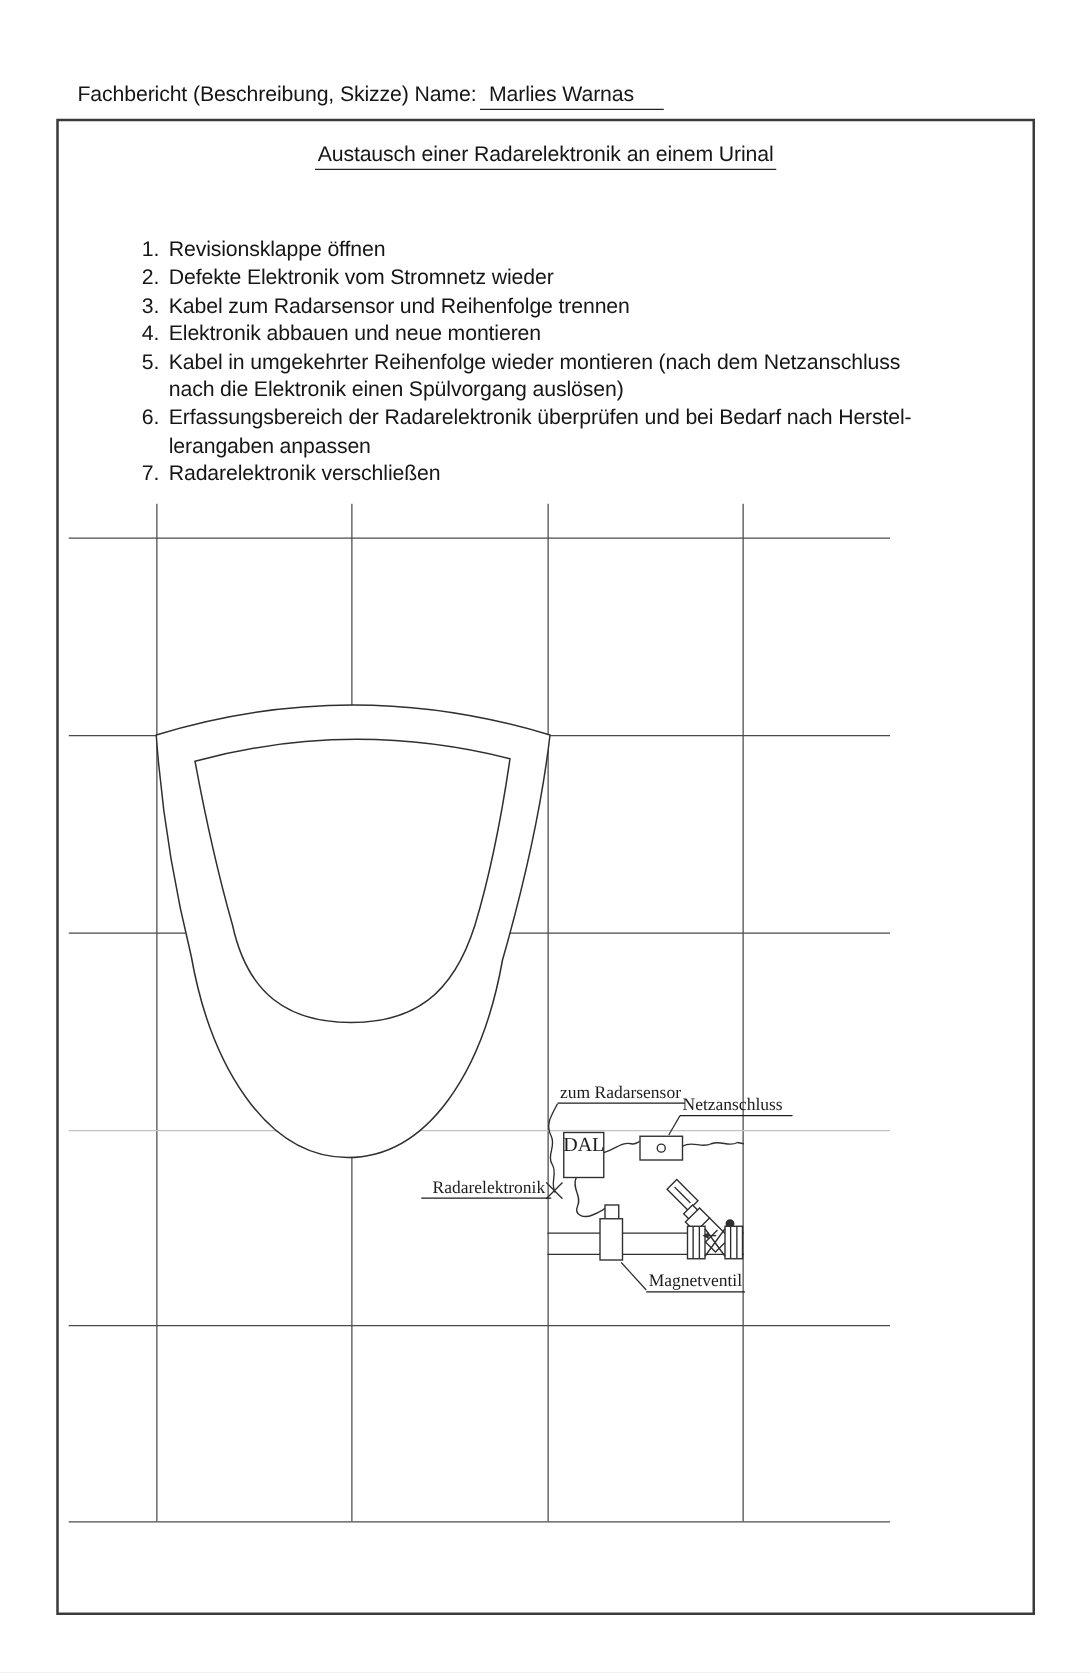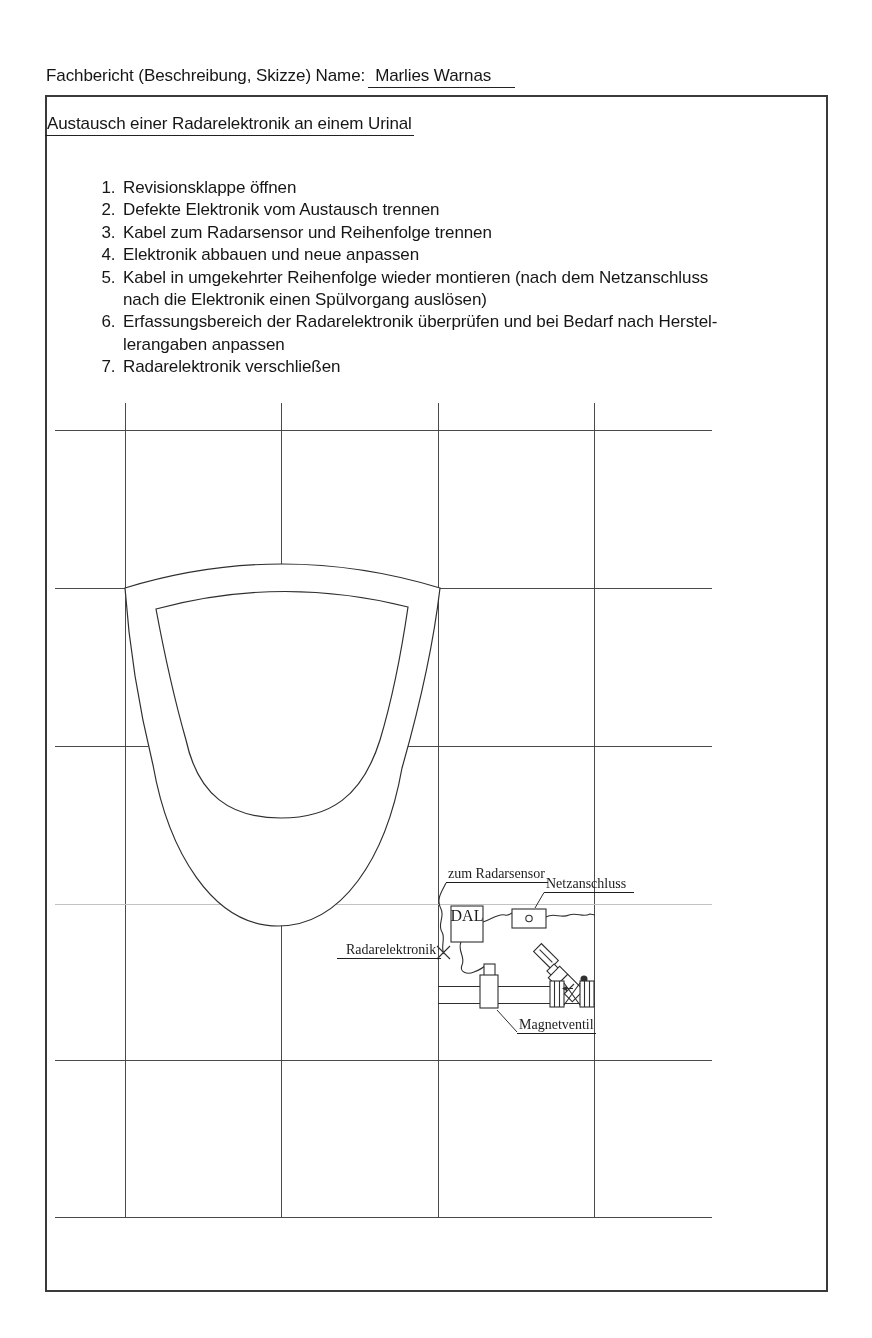--- a/index.html
+++ b/index.html
@@ -1,26 +1,26 @@
 <!DOCTYPE html>
 <html><head>
 <meta charset="utf-8">
 <style>
   html,body{margin:0;padding:0;background:#e8e8e8;}
   .page{
     position:relative;width:872px;height:1338px;background:#ffffff;
     font-family:"Liberation Sans",sans-serif;color:#161616;overflow:hidden;
     margin:0 auto;
   }
-  .header{position:absolute;left:46px;top:66px;font-size:17px;letter-spacing:-0.1px;white-space:nowrap;}
+  .header{position:absolute;left:62px;top:66px;font-size:17px;letter-spacing:-0.1px;white-space:nowrap;}
   .header .name{display:inline-block;border-bottom:1.6px solid #222;padding:0 24px 1px 7px;margin-left:3px;}
   .frame{position:absolute;left:45px;top:95px;width:783px;height:1197px;border:2px solid #3a3a3a;box-sizing:border-box;}
-  .title{position:absolute;left:45px;top:114px;width:783px;text-align:left;font-size:17px;letter-spacing:-0.1px;}
+  .title{position:absolute;left:45px;top:114px;width:783px;text-align:center;font-size:17px;letter-spacing:-0.1px;}
   .title span{border-bottom:1.6px solid #222;padding:0 2px 2px 2px;}
-  .steps{position:absolute;left:70px;top:177px;width:706px;margin:0;padding:0 0 0 50px;
+  .steps{position:absolute;left:70px;top:177px;width:706px;margin:12px;padding:0 0 0 50px;
          font-size:17px;line-height:22.4px;letter-spacing:-0.1px;}
   .steps li{white-space:pre-line;padding-left:3px;}
   .sketch{position:absolute;left:0;top:0;width:872px;height:1338px;pointer-events:none;}
   .slabel{font-family:"Liberation Serif",serif;font-size:14px;}
   .dal-text{font-family:"Liberation Serif",serif;font-size:16px;text-anchor:middle;}
 </style>
 </head>
 <body>
 
 <div class="page">
@@ -30,23 +30,23 @@
   </div>
 
   <div class="frame"></div>
 
   <div class="title">
     <span>Austausch einer Radarelektronik an einem Urinal</span>
   </div>
 
   <ol class="steps">
     <li>Revisionsklappe öffnen</li>
-    <li>Defekte Elektronik vom Austausch trennen</li>
+    <li>Defekte Elektronik vom Stromnetz wieder</li>
     <li>Kabel zum Radarsensor und Reihenfolge trennen</li>
-    <li>Elektronik abbauen und neue anpassen</li>
+    <li>Elektronik abbauen und neue montieren</li>
     <li>Kabel in umgekehrter Reihenfolge wieder montieren (nach dem Netzanschluss
 nach die Elektronik einen Spülvorgang auslösen)</li>
     <li>Erfassungsbereich der Radarelektronik überprüfen und bei Bedarf nach Herstel-
 lerangaben anpassen</li>
     <li>Radarelektronik verschließen</li>
   </ol>
 
   <svg class="sketch" viewBox="0 0 872 1338">
 
     <g fill="none" stroke-width="1" stroke="#4a4a4a">

